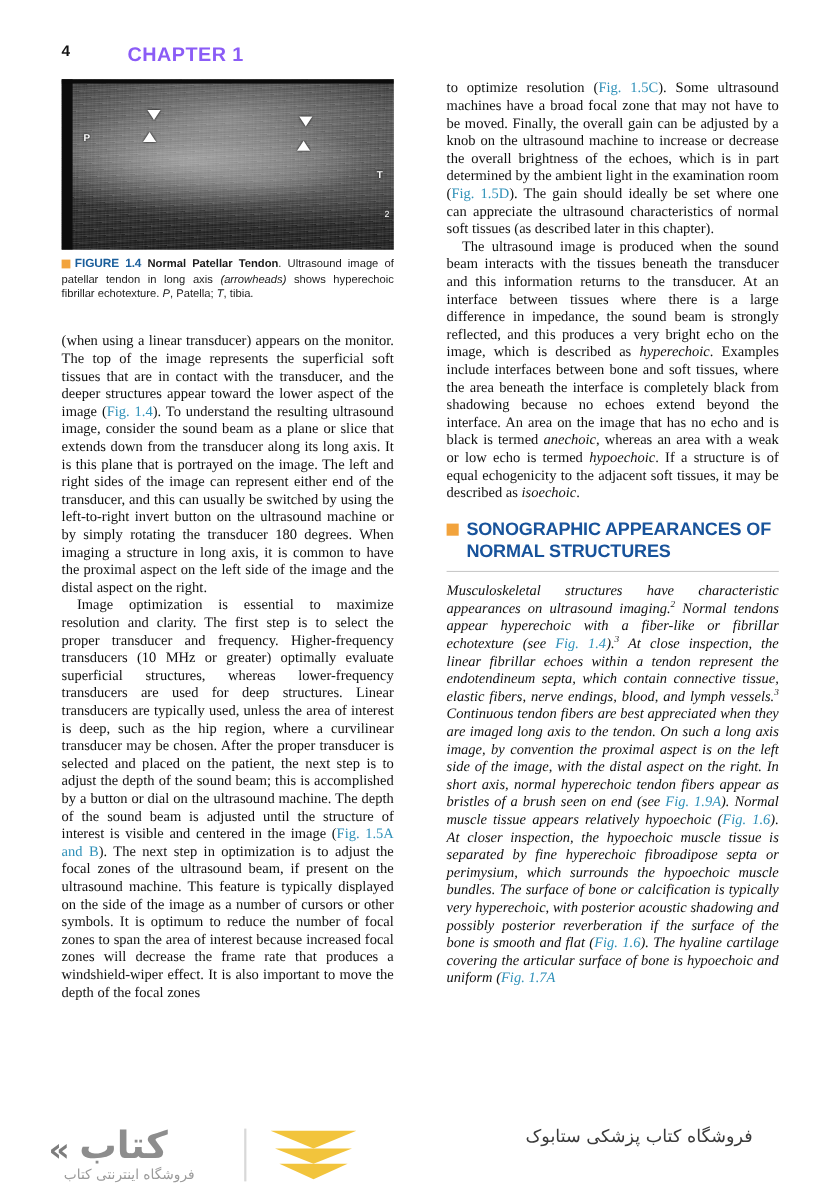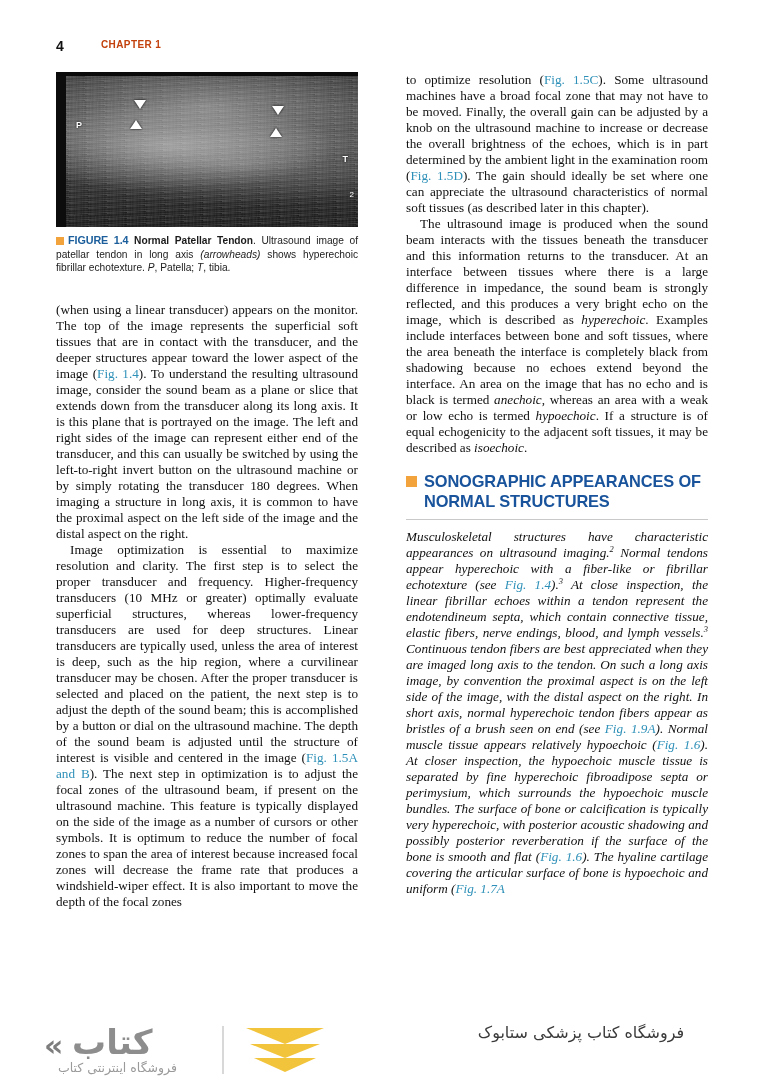--- a/index.html
+++ b/index.html
@@ -37,27 +37,27 @@
     left: 0;
     top: 0;
     font-family: "Liberation Sans", sans-serif;
     font-weight: bold;
     font-size: 14px;
     color: #111111;
     letter-spacing: 0px;
   }
   #chapter-label {
     position: absolute;
-    left: 45px;
+    left: 60px;
     top: 1px;
     font-family: "Liberation Sans", sans-serif;
     font-weight: bold;
-    font-size: 10px;
+    font-size: 18px;
     letter-spacing: 0.4px;
-    color: #c2410c;
+    color: #8b5cf6;
   }
 
   
   #columns {
     position: absolute;
     left: 56px;
     top: 72px;
     width: 652px;
     height: 950px;
   }

